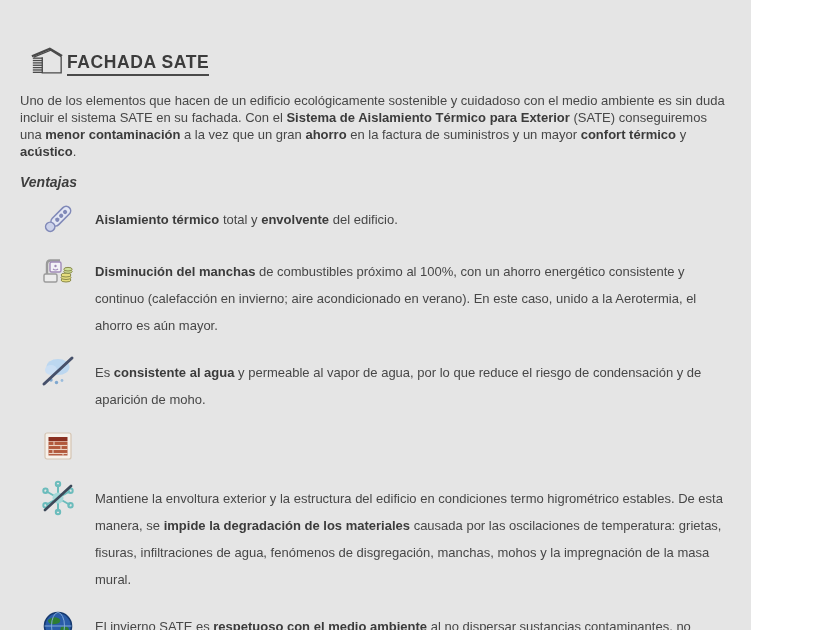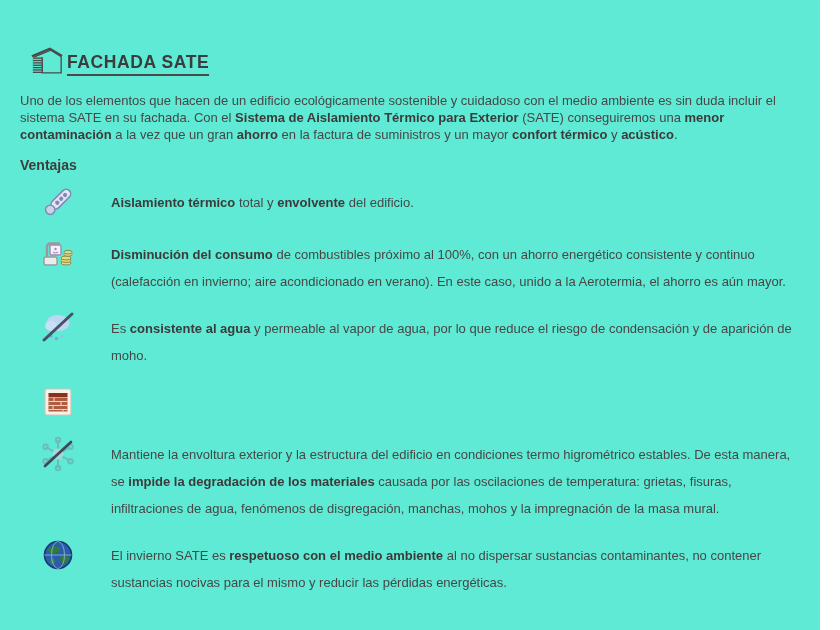--- a/index.html
+++ b/index.html
@@ -4,23 +4,23 @@
 <style>
   * { margin: 0; padding: 0; box-sizing: border-box; }
   html, body { background: #ffffff; }
   body {
     width: 840px; height: 630px;
     font-family: "Liberation Sans", sans-serif;
     color: #454545;
     overflow: hidden;
   }
   .page {
-    width: 820px; height: 630px;
+    width: 751px; height: 630px;
     padding: 46px 20px 0 20px;
-    background: #5eead4;
+    background: #e5e5e5;
   }
   
   .doc-header {
     display: flex; align-items: flex-end;
     margin-left: 10px;
     margin-bottom: 16px;
   }
   .title-icon { width: 34px; height: 30px; display: inline-block; margin-right: 3px; }
   .title-icon svg { width: 100%; height: 100%; }
   h1.doc-title {
@@ -39,20 +39,21 @@
     color: #474747;
     margin-bottom: 14px;
     padding-right: 2px;
   }
   
   h2.ventajas {
     font-size: 14px;
     font-weight: bold;
     color: #3e3e3e;
     margin: 4px 0 10px 0;
+    font-style: italic;
   }
   .items { }
   .item {
     display: flex;
     align-items: flex-start;
     margin-bottom: 14px;
   }
   .icon-cell {
     flex: 0 0 75px;
     display: flex;
@@ -60,21 +61,20 @@
     padding-top: 0;
   }
   .icon-cell svg { width: 38px; height: 38px; }
   .item-text {
     flex: 1;
     font-size: 13px;
     line-height: 27px;
     color: #474747;
     padding-right: 8px;
     padding-top: 6px;
-    margin-left: 16px;
   }
   .item.no-icon .item-text { padding-top: 0; }
   .b { font-weight: bold; color: #3b3b3b; }
 </style>
 </head>
 <body>
 
 <div class="page">
 
   <div class="doc-header">
@@ -127,21 +127,21 @@
             <path d="M14 17 Q16.5 19 19 17" fill="none" stroke="#a08ab8" stroke-width="1.2"></path>
             <g fill="#e6dd7e" stroke="#8a8a4a" stroke-width="1">
               <ellipse cx="27" cy="28" rx="5" ry="2"></ellipse>
               <ellipse cx="27" cy="25.5" rx="5" ry="2"></ellipse>
               <ellipse cx="27" cy="23" rx="5" ry="2"></ellipse>
               <ellipse cx="29" cy="19.5" rx="4.2" ry="1.8" fill="#cfe09a"></ellipse>
               <ellipse cx="29" cy="17.2" rx="4.2" ry="1.8" fill="#cfe09a"></ellipse>
             </g>
           </svg>
         </span>
-        <p class="item-text"><span class="b">Disminución del consumo</span><span> de combustibles próximo al 100%, con un ahorro energético consistente y continuo (calefacción en invierno; aire acondicionado en verano).  En este caso, unido a la Aerotermia, el ahorro es aún mayor.</span></p>
+        <p class="item-text"><span class="b">Disminución del manchas</span><span> de combustibles próximo al 100%, con un ahorro energético consistente y continuo (calefacción en invierno; aire acondicionado en verano).  En este caso, unido a la Aerotermia, el ahorro es aún mayor.</span></p>
       </div>
       <div class="item">
         <span class="icon-cell">
           <svg viewBox="0 0 38 38">
             <ellipse cx="19" cy="14" rx="11.5" ry="8" fill="#bcd7f0"></ellipse>
             <ellipse cx="12" cy="17" rx="6" ry="5" fill="#cbdff4"></ellipse>
             <circle cx="12" cy="27" r="1.7" fill="#7fa8d0"></circle>
             <circle cx="17.5" cy="29.5" r="1.7" fill="#7fa8d0"></circle>
             <circle cx="23" cy="27.5" r="1.4" fill="#9abcdc"></circle>
             <line x1="5" y1="31" x2="33" y2="5" stroke="#46506a" stroke-width="3" stroke-linecap="round"></line>

